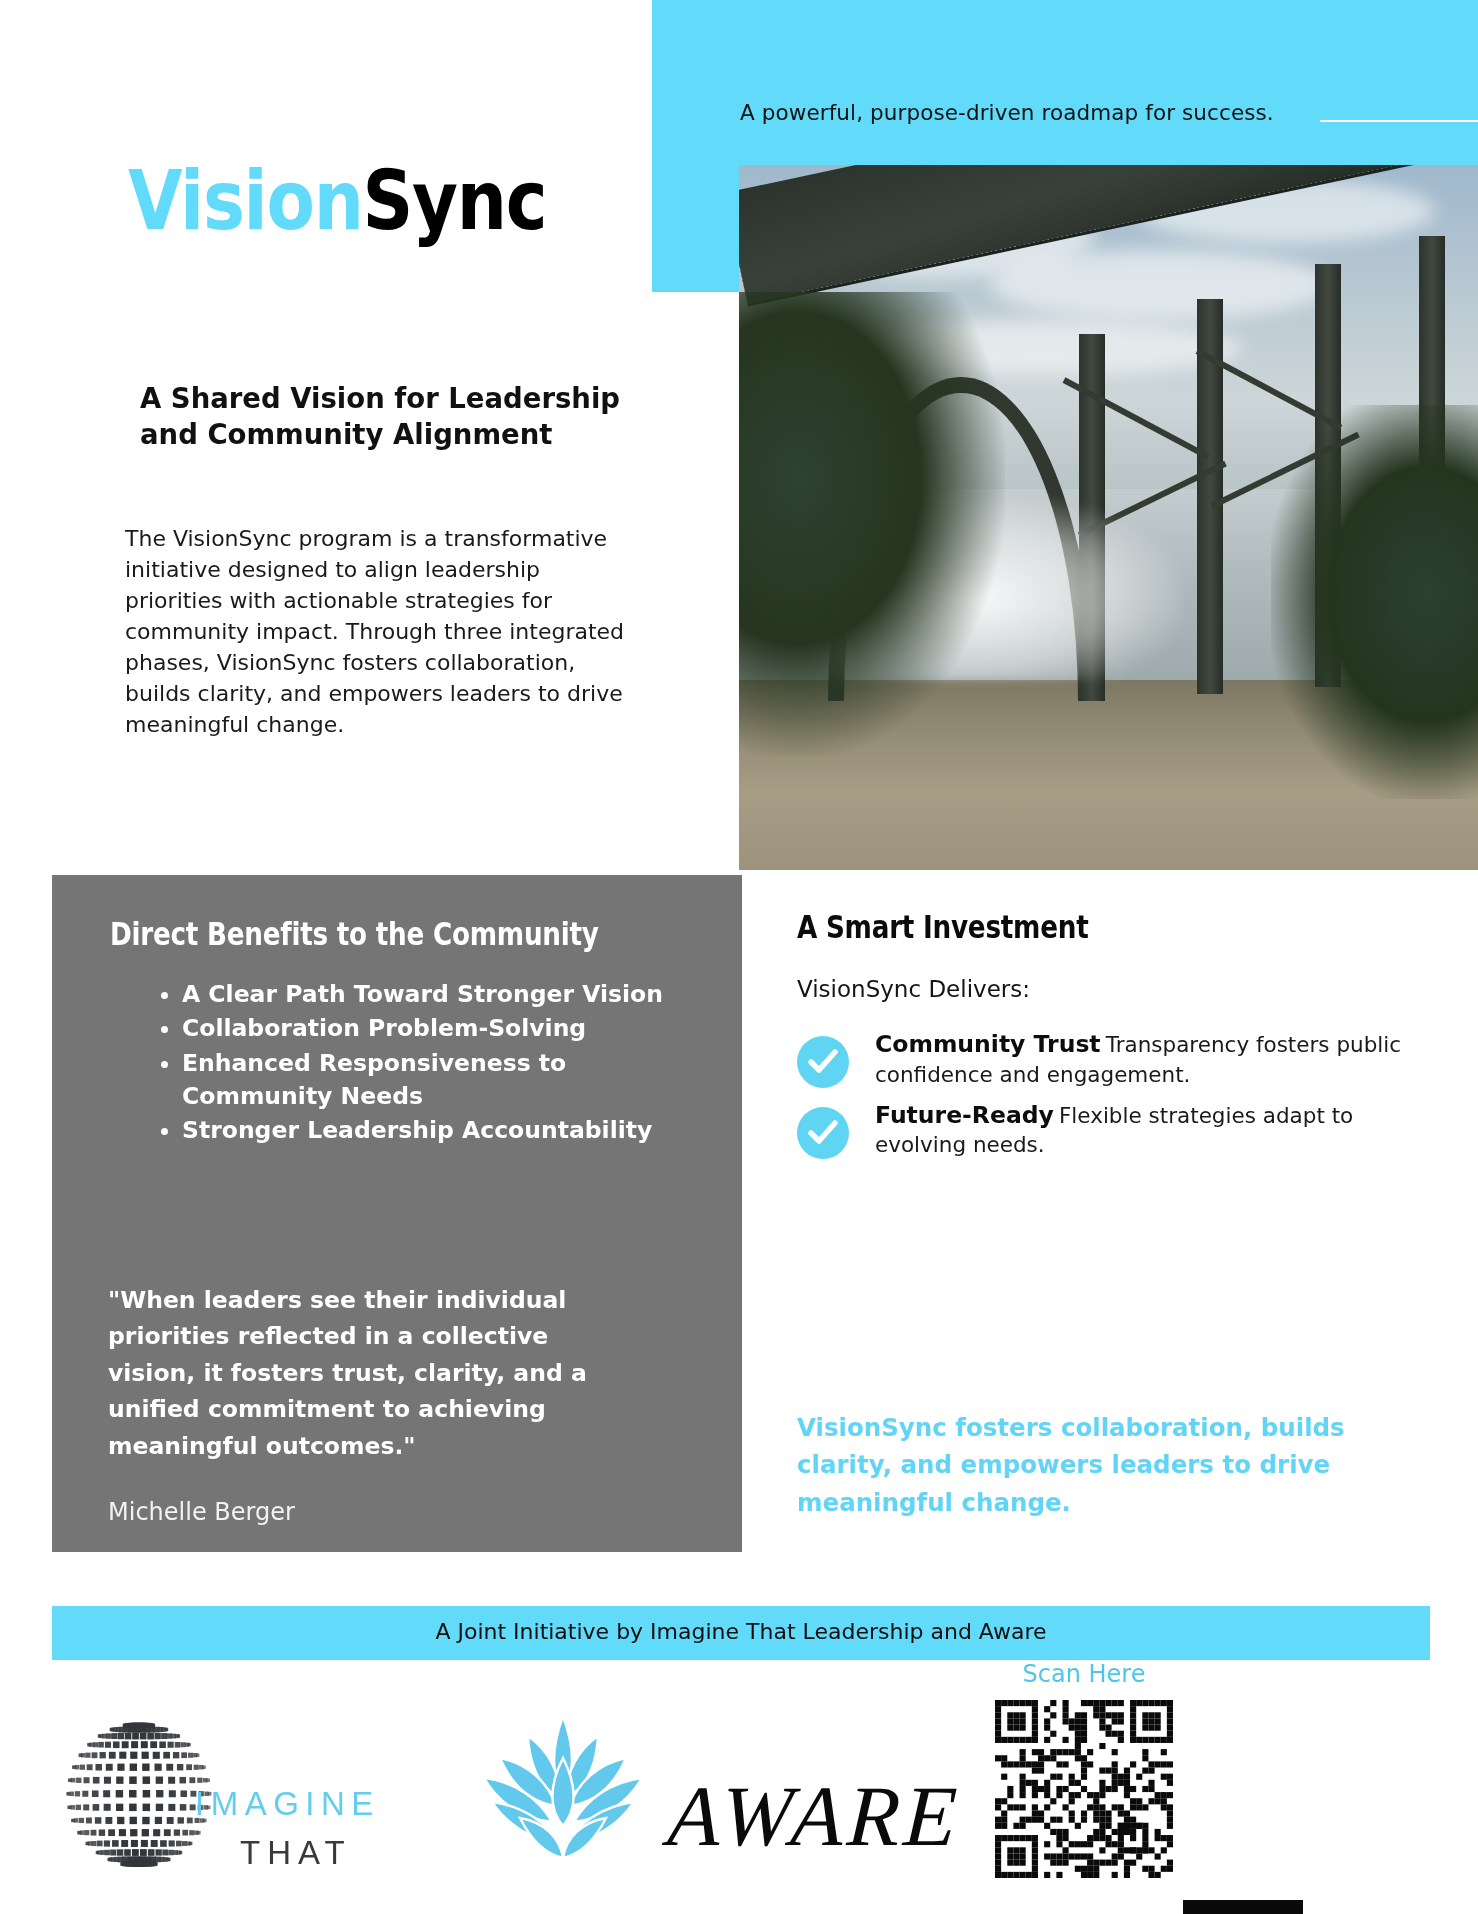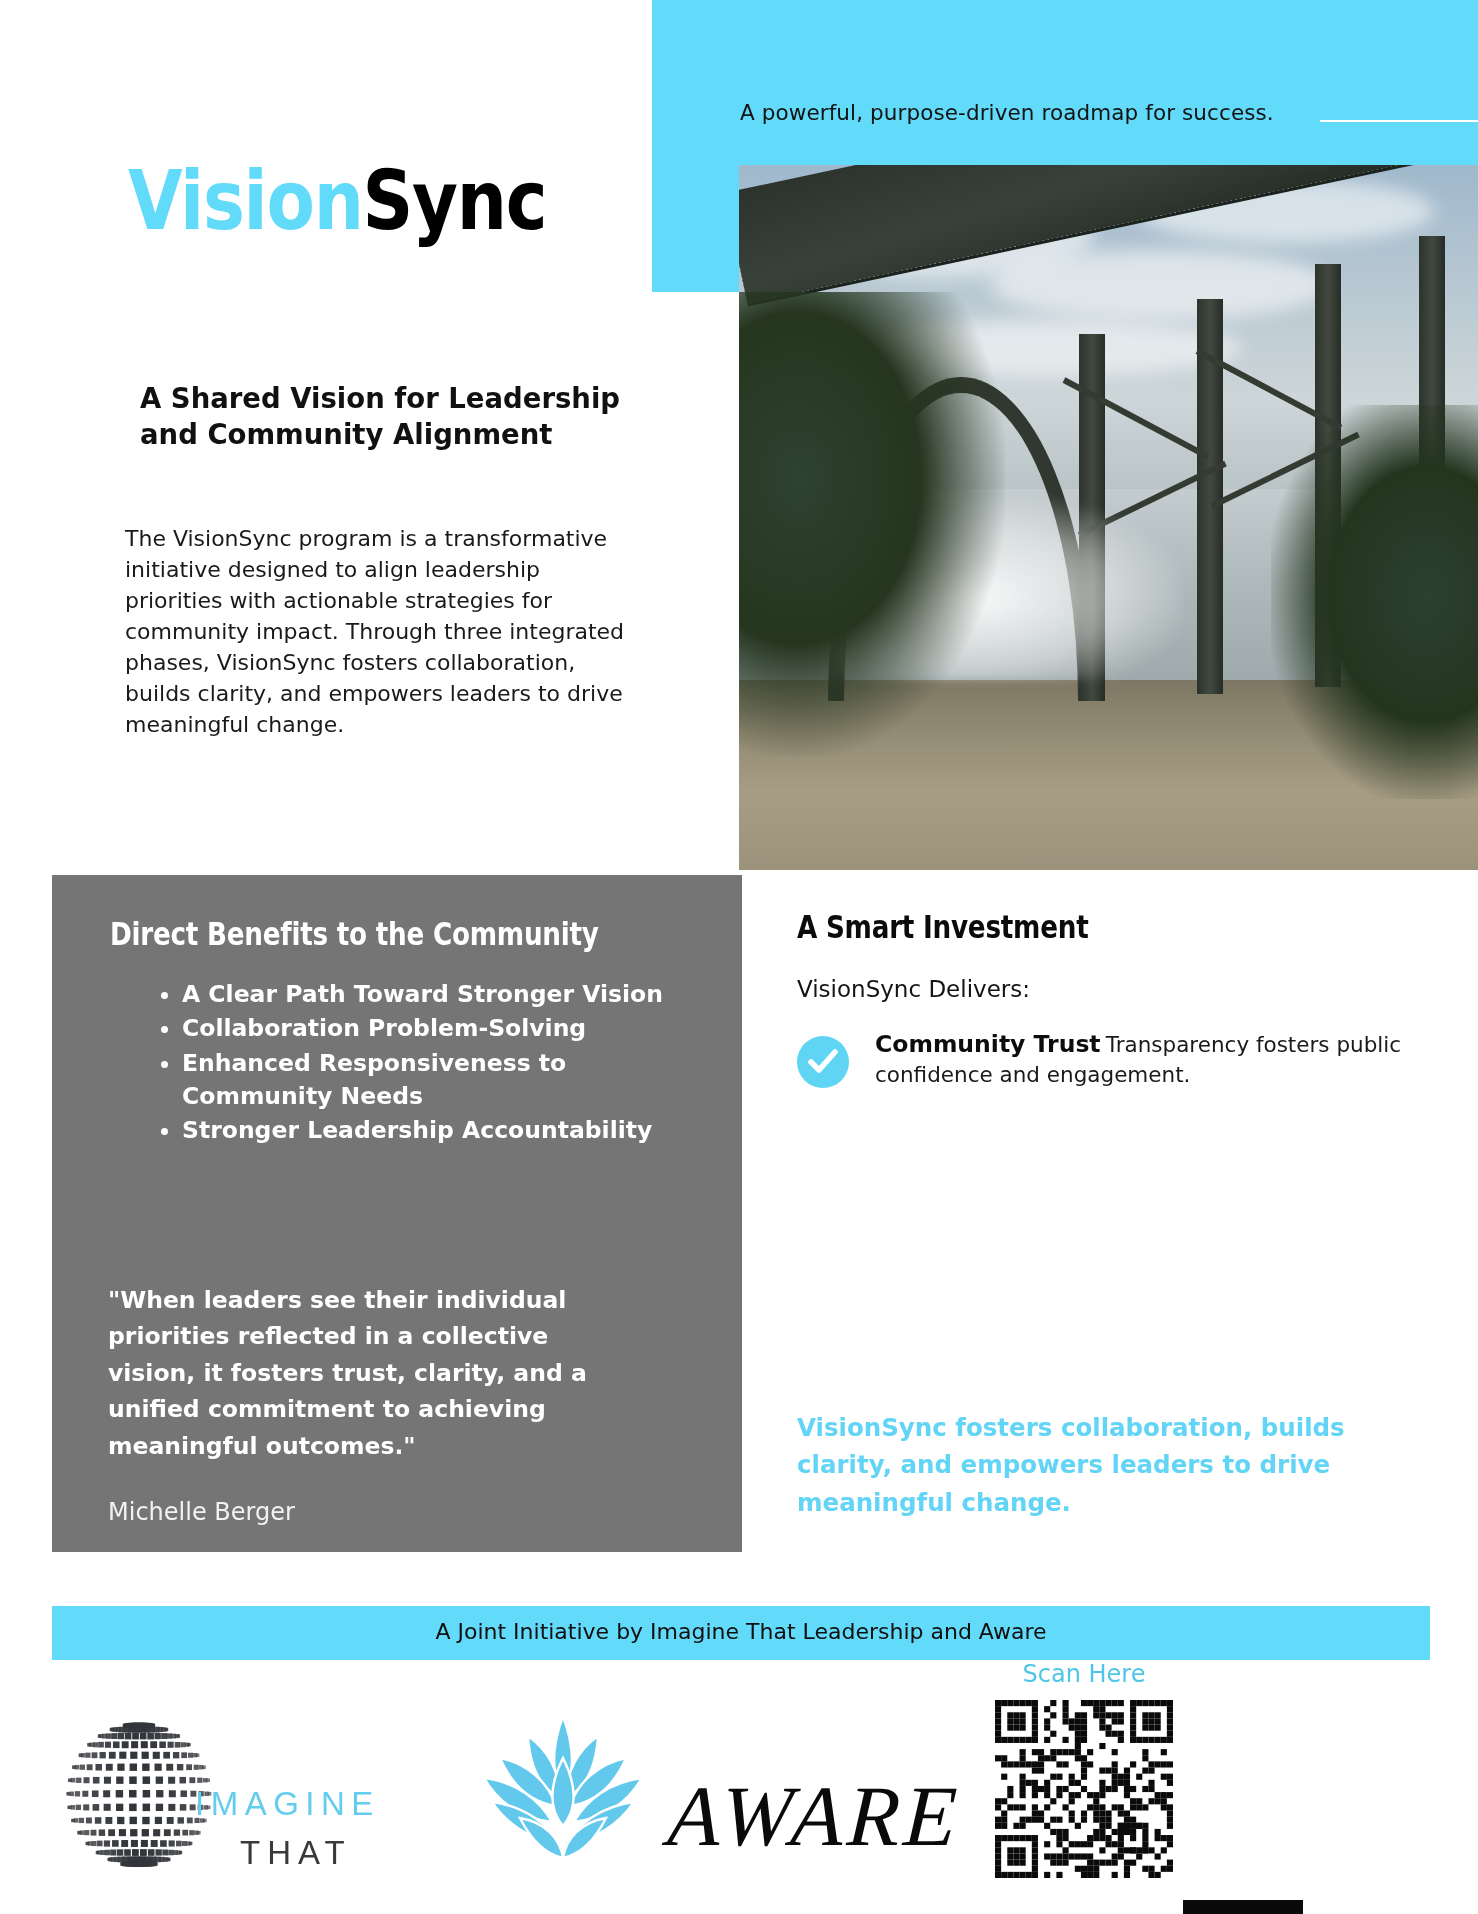--- a/index.html
+++ b/index.html
@@ -390,20 +390,31 @@
   <div class="check-list">
     <div class="check-item">
       <span class="check-badge">
         <svg width="30" height="28" viewBox="0 0 30 28">
             <path d="M3 14 L11 22 L27 4" stroke="#ffffff" stroke-width="5.5" fill="none" stroke-linecap="round" stroke-linejoin="round"></path>
           </svg>
       </span>
       <span class="check-text">
         <span class="check-title">Community Trust</span>
         <span class="check-desc">Transparency fosters public confidence and engagement.</span>
+      </span>
+    </div>
+    <div class="check-item">
+      <span class="check-badge">
+        <svg width="30" height="28" viewBox="0 0 30 28">
+            <path d="M3 14 L11 22 L27 4" stroke="#ffffff" stroke-width="5.5" fill="none" stroke-linecap="round" stroke-linejoin="round"></path>
+          </svg>
+      </span>
+      <span class="check-text">
+        <span class="check-title">Future-Ready</span>
+        <span class="check-desc">Flexible strategies adapt to evolving needs.</span>
       </span>
     </div>
   </div>
 
   <div class="closing-text">VisionSync fosters collaboration, builds clarity, and empowers leaders to drive meaningful change.</div>
 
   <div class="footer-band is-centered">
     <span>A Joint Initiative by Imagine That Leadership and Aware</span>
   </div>
 

